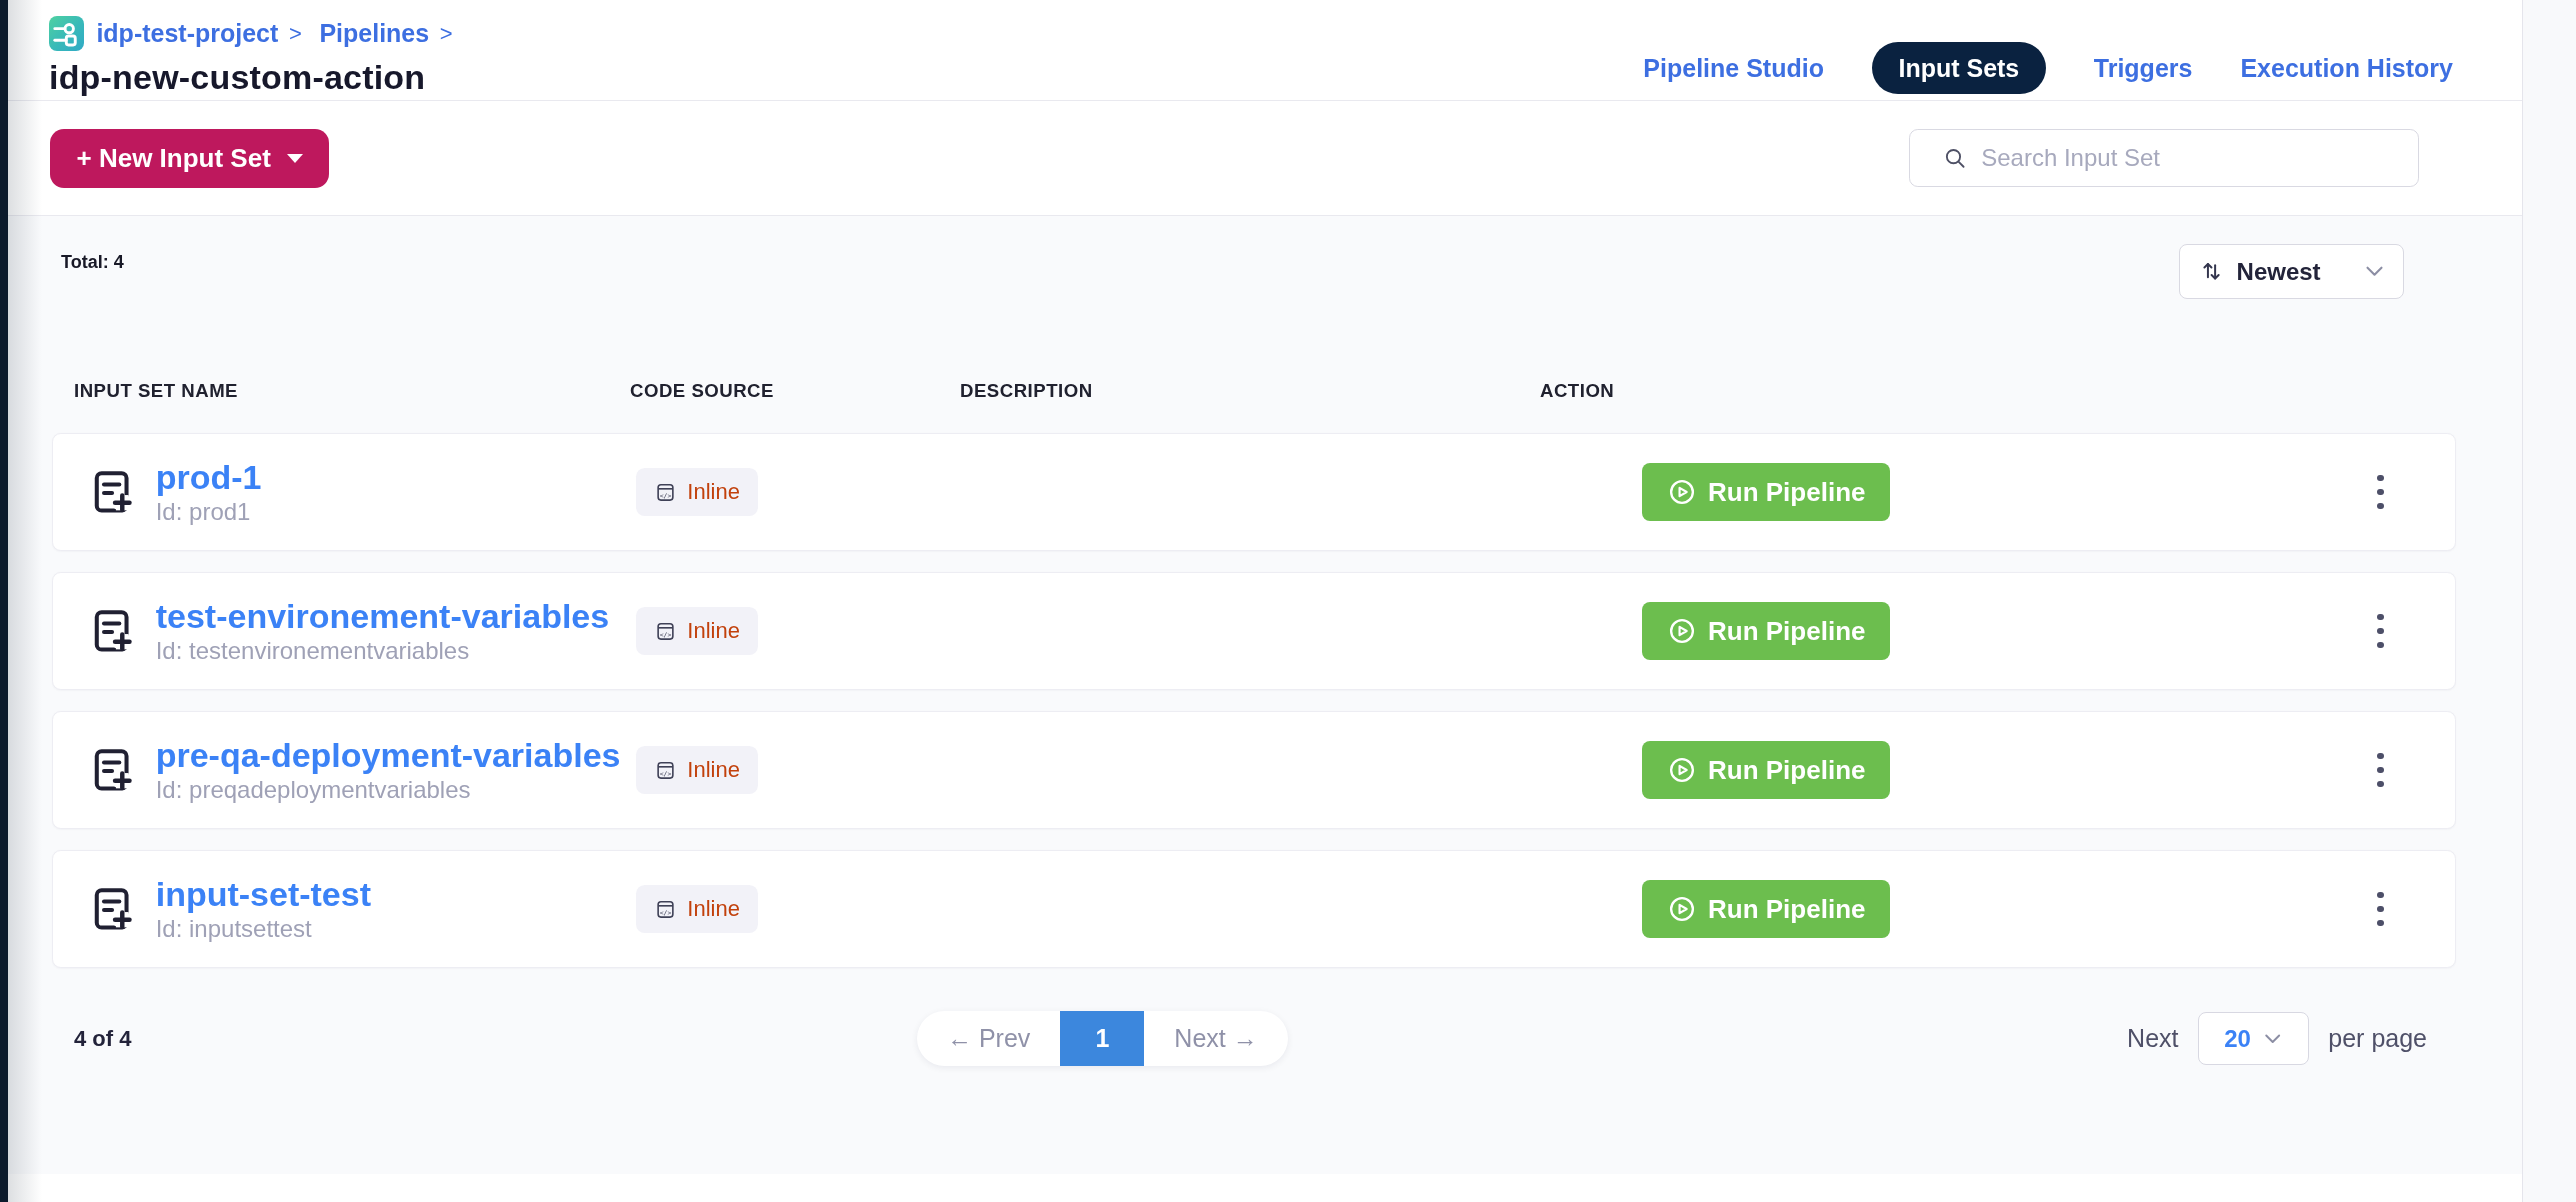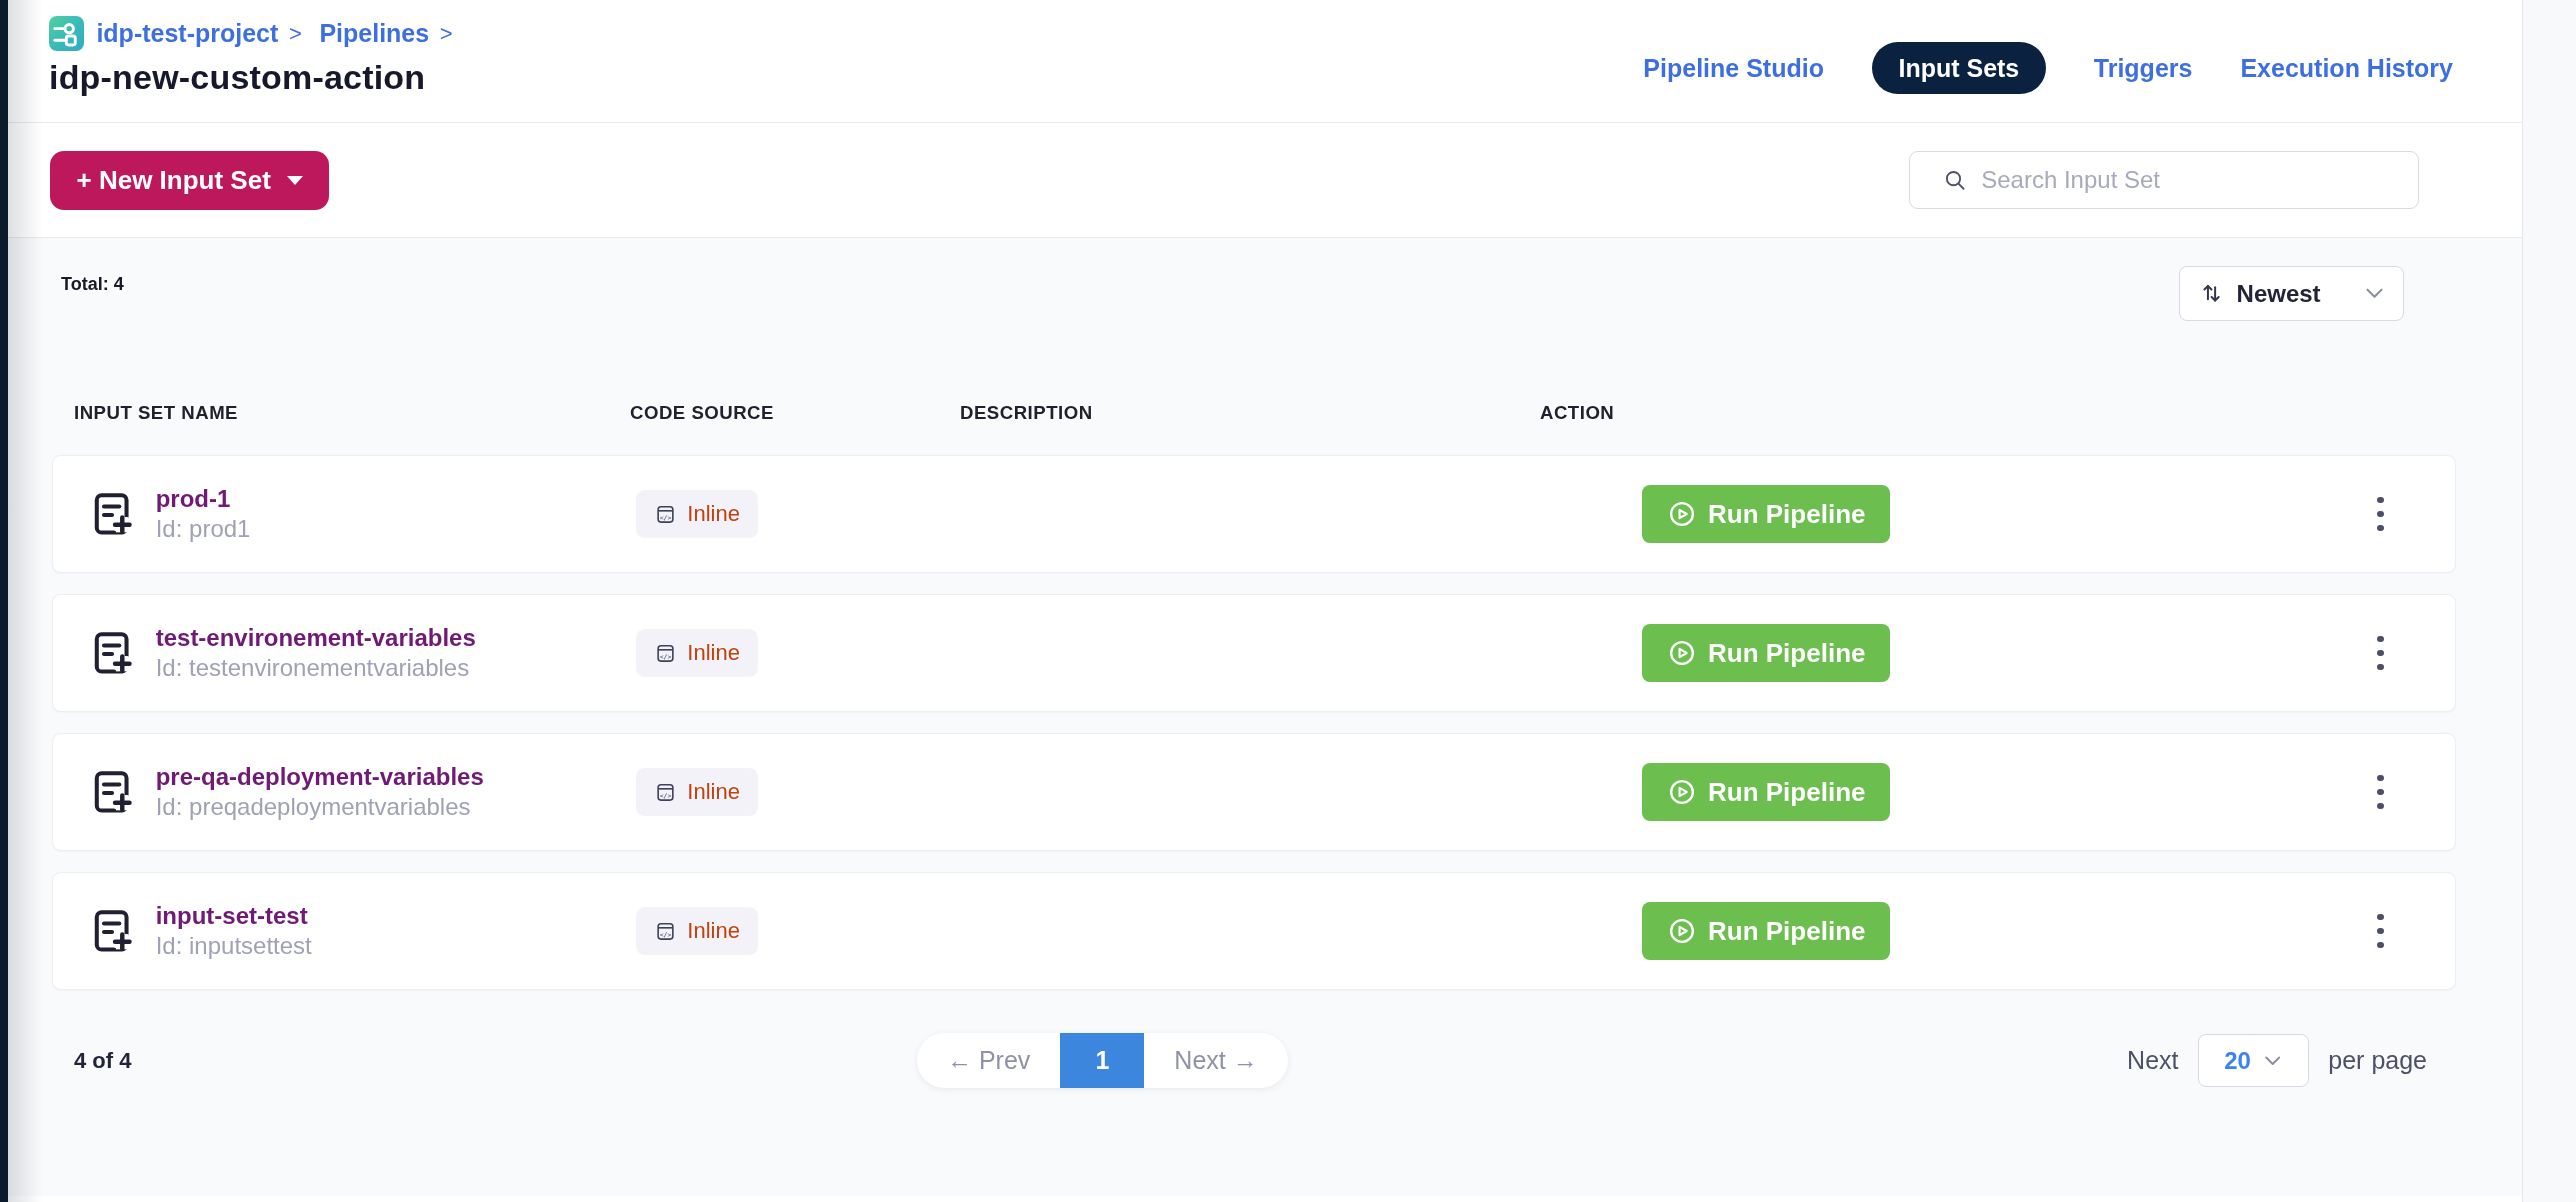--- a/index.html
+++ b/index.html
@@ -10,21 +10,21 @@
     color:#1f2030;
   }
   .left-rail{ position:absolute; left:0; top:0; width:8px; height:1202px; background:#0c1b2c; z-index:5;}
   .left-rail-shadow{ position:absolute; left:8px; top:0; width:34px; height:1202px;
     background:linear-gradient(to right, rgba(12,27,44,.14), rgba(12,27,44,0)); z-index:4; pointer-events:none;}
   .right-rail{ position:absolute; left:2522px; top:0; width:54px; height:1202px;
     background:#f8f9fb; border-left:0.9px solid #e5e5ec; z-index:5;}
   .main{ position:absolute; left:8px; top:0; width:2514px; height:1202px; background:#ffffff;}
 
   
-  .page-header{ position:relative; height:123px; background:#fff; border-bottom:0.9px solid #e9e9ef; }
+  .page-header{ position:relative; height:101px; background:#fff; border-bottom:0.9px solid #e9e9ef; }
   .breadcrumb-row{ position:absolute; left:41px; top:16px; display:flex; align-items:center; gap:12.4px;}
   .logo-box{ width:35px; height:35px; border-radius:8px;
     background:linear-gradient(135deg,#4fd1a1 0%,#38b9b9 55%,#2fa9c6 100%);
     display:flex; align-items:center; justify-content:center; flex:0 0 auto;}
   .crumbs{ display:flex; align-items:center; gap:10.6px; font-size:24px; color:#3d6fe1; font-weight:600;}
   .crumb-sep{ font-size:22px; color:#3d6fe1; font-weight:400;}
   .page-title{ position:absolute; left:41px; top:58px; font-size:34px; font-weight:700; color:#17182b; letter-spacing:0.2px;}
   .top-nav{ position:absolute; right:69px; top:42px; display:flex; align-items:center; gap:48px;}
   .nav-link{ font-size:25px; font-weight:600; color:#3d6fe1; text-decoration:none; cursor:pointer; white-space:nowrap;}
   .nav-pill{ background:#0a2240; color:#ffffff; border-radius:883px; padding:11.5px 26.5px; }
@@ -48,21 +48,21 @@
   .sort-label{ font-size:24px; font-weight:600; color:#23243a; flex:1;}
   .col-headers{ position:absolute; top:164px; left:44px; width:2404px; height:35px;}
   .col-h{ position:absolute; font-size:18.6px; font-weight:700; color:#20212f; letter-spacing:0.5px; white-space:nowrap;}
   .col-h.c1{ left:22px; } .col-h.c2{ left:578px; } .col-h.c3{ left:908px; } .col-h.c4{ left:1488px; }
 
   .cards{ position:absolute; top:217px; left:44px; width:2404px; display:flex; flex-direction:column; gap:21px;}
   .card{ position:relative; height:118px; background:#ffffff; border:0.9px solid #ededf3; border-radius:8.8px;
     box-shadow:0 0.9px 1.8px rgba(25,25,60,.03); display:flex; align-items:center; padding-left:34px; cursor:pointer;}
   .doc-icon{ flex:0 0 auto; }
   .name-block{ margin-left:17.7px; display:flex; flex-direction:column; gap:6.2px;}
-  .row-name{ font-size:24px; font-weight:600; color:#701a75; line-height:1;}
+  .row-name{ font-size:34px; font-weight:600; color:#3b82f6; line-height:1;}
   .row-id{ font-size:24px; color:#9fa1b6; line-height:1;}
   .badge{ position:absolute; left:583px; top:50%; transform:translateY(-50%); height:48px; background:#f2f2f8;
     border-radius:8.8px; display:flex; align-items:center; gap:10.6px; padding:0 17.7px;}
   .badge-label{ font-size:22px; color:#c2410c; font-weight:500;}
   .run-btn{ position:absolute; left:1589px; top:50%; transform:translateY(-50%); width:248px; height:58px;
     background:#6cbe4e; border:none; border-radius:8px; color:#fff; font-size:26px; font-weight:700;
     display:flex; align-items:center; justify-content:center; gap:11.5px; cursor:pointer; font-family:inherit;}
   .kebab{ position:absolute; right:55px; top:50%; transform:translateY(-50%); width:39px; height:62px;
     display:flex; flex-direction:column; align-items:center; justify-content:center; gap:8px; cursor:pointer; background:none; border:none;}
   .kebab span{ width:6.2px; height:6.2px; border-radius:50%; background:#4d4f68; }

